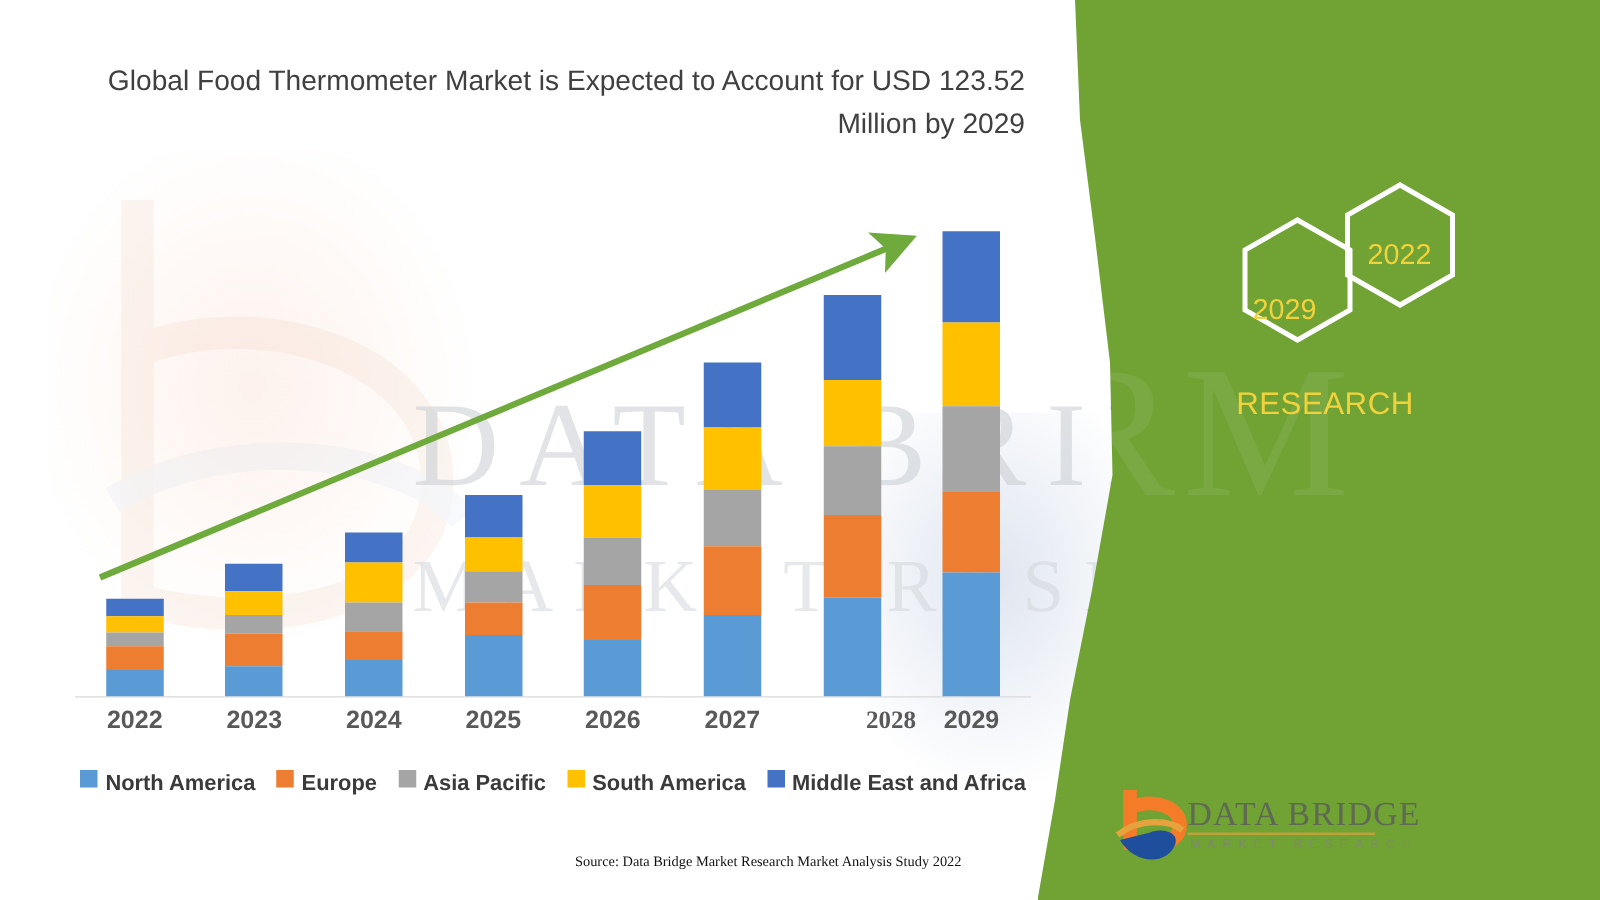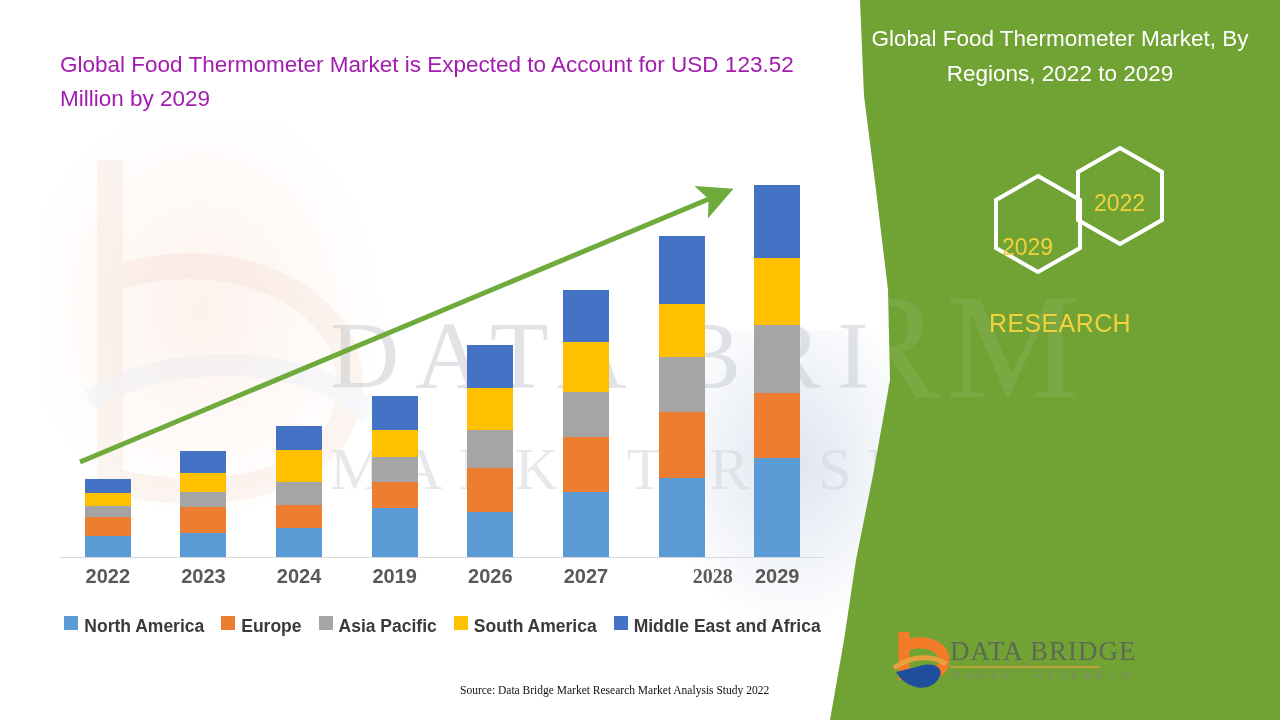--- a/index.html
+++ b/index.html
@@ -34,21 +34,21 @@
   }
   .wm-peach{
     position:absolute;left:40px;top:120px;width:360px;height:420px;
     background:radial-gradient(ellipse at 45% 45%, rgba(240,150,110,.12), rgba(240,150,110,0) 65%);
     pointer-events:none;
   }
 
   
   .chart-title{
     position:absolute;left:60px;top:48px;width:760px;
-    text-align:left;color:#a21caf;font-size:22.5px;line-height:1.5;
+    text-align:right;color:#404040;font-size:22.5px;line-height:1.5;
     font-family:"Liberation Sans", sans-serif;font-weight:400;
   }
 
   
   .plot{position:absolute;left:0;top:0;width:880px;height:620px;}
   .axis-line{
     position:absolute;left:60px;top:557px;width:765px;height:1px;background:#d9d9d9;
   }
   .bars{position:absolute;left:60px;top:140px;width:765px;height:417px;}
   .bar-group{
@@ -231,21 +231,21 @@
         </marker>
       </defs>
       <line x1="80" y1="462" x2="716" y2="196" stroke="#6faa3c" stroke-width="5" marker-end="url(#ah)"></line>
     </svg>
   </div>
 
   <div class="xlabels" id="xlabels">
       <div class="xlabel" style="left: 0px;">2022</div>
       <div class="xlabel" style="left: 95.625px;">2023</div>
       <div class="xlabel" style="left: 191.25px;">2024</div>
-      <div class="xlabel" style="left: 286.875px;">2019</div>
+      <div class="xlabel" style="left: 286.875px;">2025</div>
       <div class="xlabel" style="left: 382.5px;">2026</div>
       <div class="xlabel" style="left: 478.125px;">2027</div>
       <div class="xlabel" style="left: 605px; font-family: Liberation Serif, serif;">2028</div>
       <div class="xlabel" style="left: 669.375px;">2029</div>
     </div>
 
   <div class="legend" id="legend">
       <div class="legend-item">
         <span class="legend-swatch" style="background: rgb(91, 155, 213);"></span>
         <span class="legend-label">North America</span>
@@ -265,21 +265,20 @@
       <div class="legend-item">
         <span class="legend-swatch" style="background: rgb(68, 114, 196);"></span>
         <span class="legend-label">Middle East and Africa</span>
       </div>
     </div>
 
   <div class="footer-src">Source: Data Bridge Market Research Market Analysis Study 2022</div>
 
   <div class="green-panel">
     <div class="panel-watermark">RM</div>
-    <div class="panel-title">Global Food Thermometer Market, By Regions, 2022 to 2029</div>
 
     <div class="hexwrap">
       <svg viewBox="0 0 220 160" width="220" height="160" aria-hidden="true">
         <polygon points="150,20 192,44 192,92 150,116 108,92 108,44" fill="none" stroke="#ffffff" stroke-width="4"></polygon>
         <polygon points="68,48 110,72 110,120 68,144 26,120 26,72" fill="none" stroke="#ffffff" stroke-width="4"></polygon>
       </svg>
       <div class="hex-label hex-2022">2022</div>
       <div class="hex-label hex-2029">2029</div>
     </div>
 

